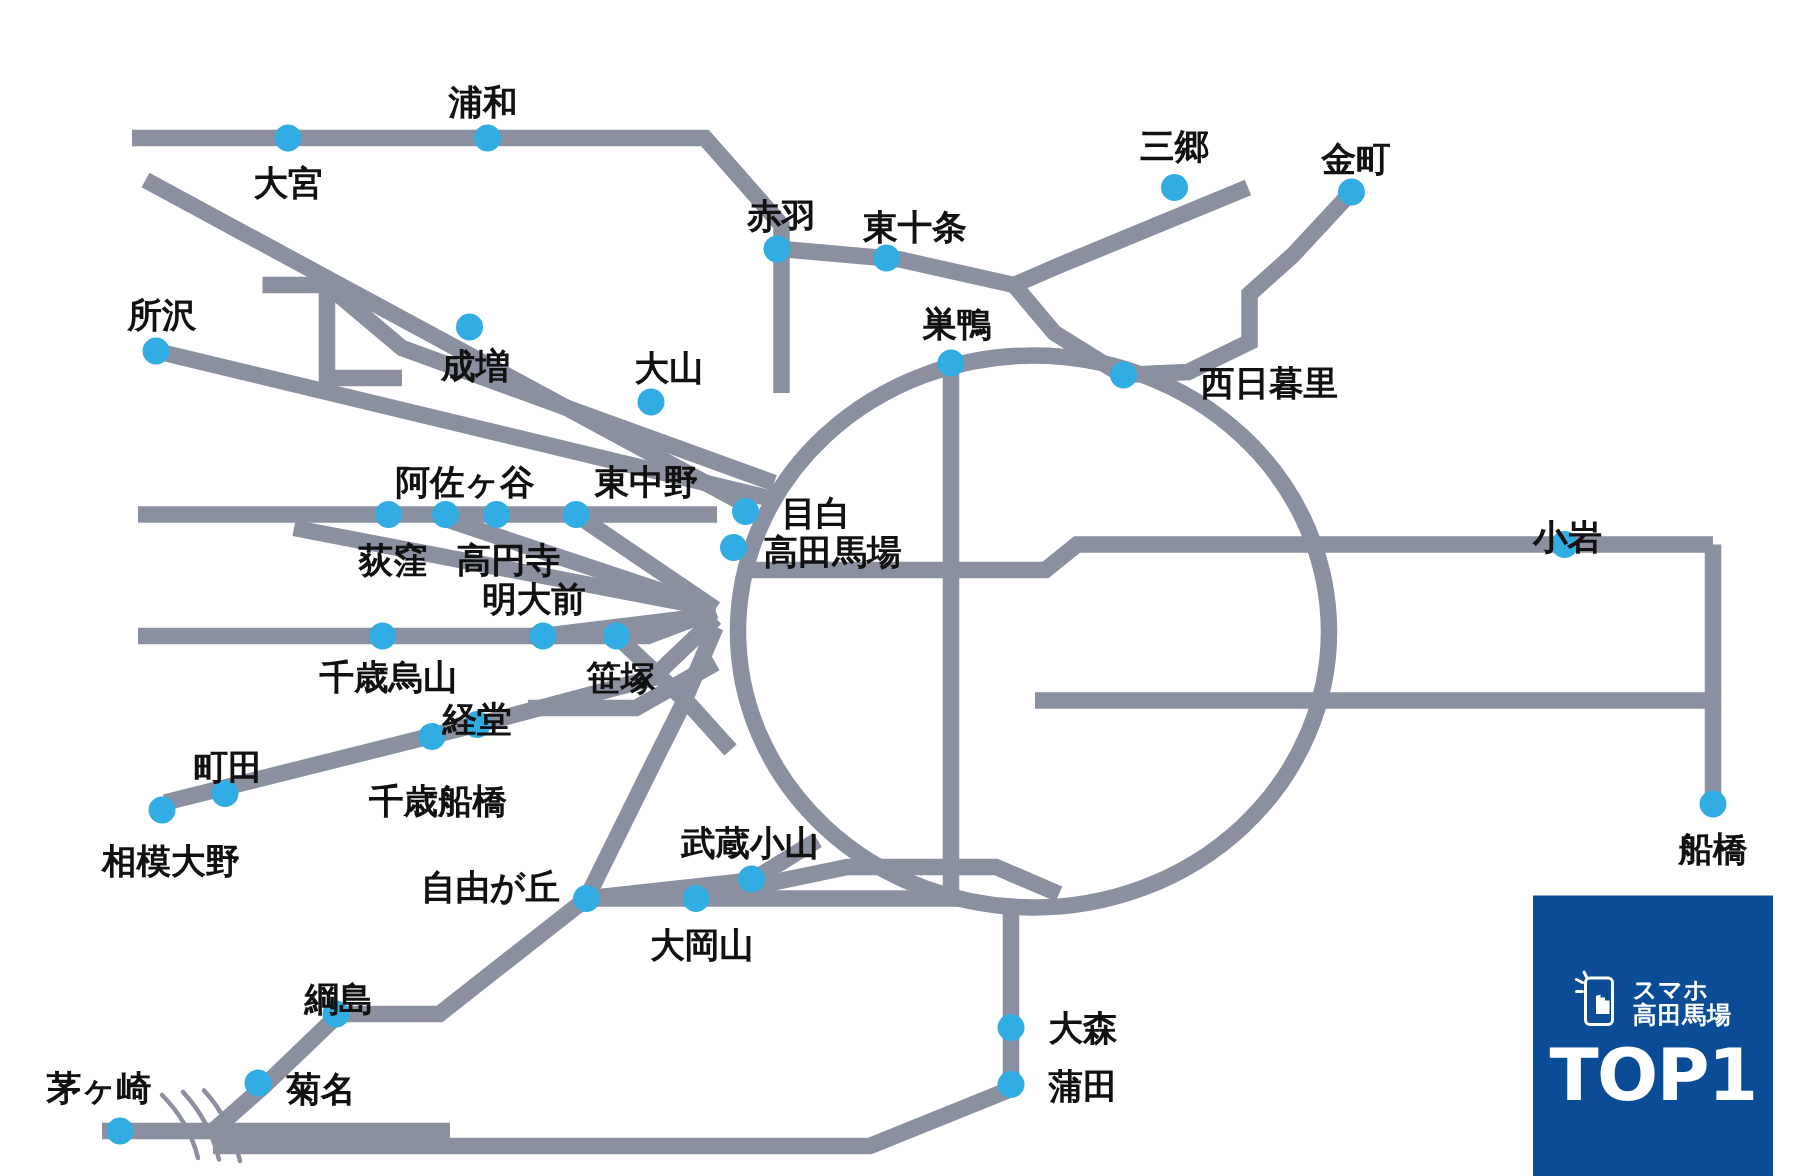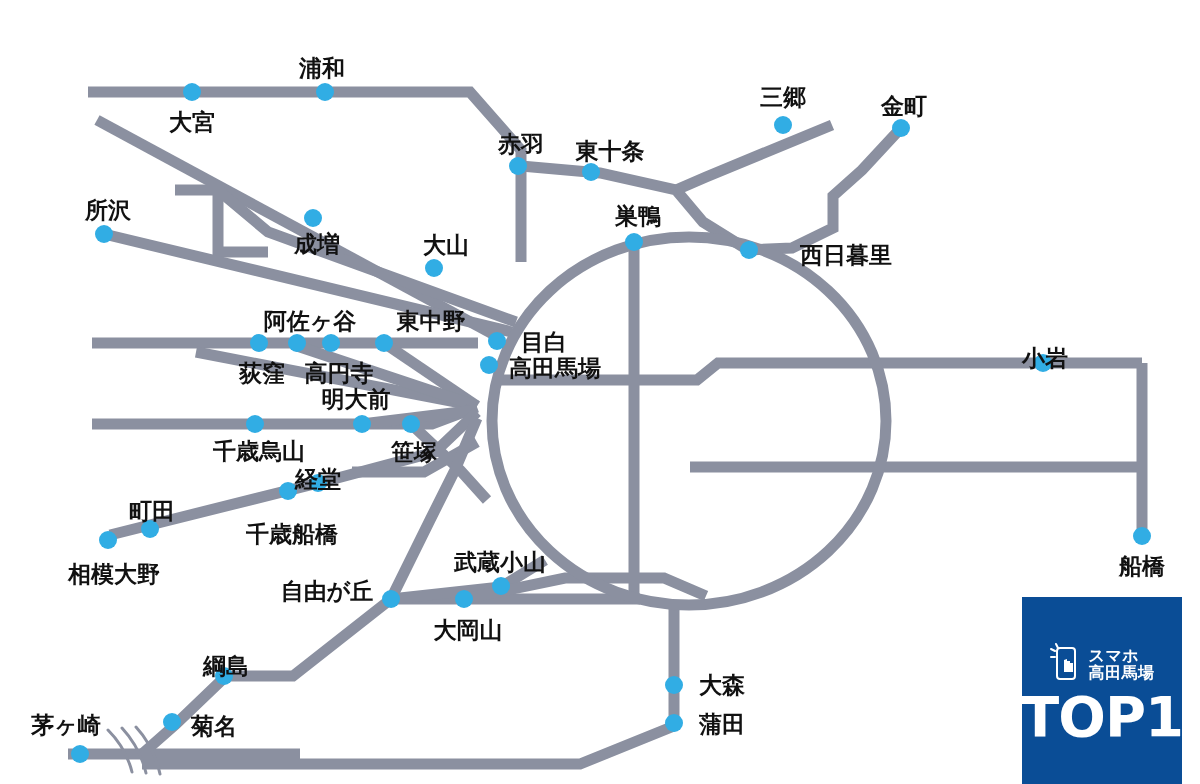--- a/index.html
+++ b/index.html
@@ -17,21 +17,21 @@
 
   
   #logo-badge{position:absolute;left:1022px;top:597px;width:160px;height:193px;
       background:#0a4d96;display:flex;flex-direction:column;
       align-items:center;justify-content:center;}
   #logo-inner{display:flex;align-items:center;gap:5px;margin-bottom:1px;}
   #logo-phone-icon{width:34px;height:44px;position:relative;flex:0 0 auto;}
   #logo-text-col{display:flex;flex-direction:column;line-height:1.08;}
   .logo-line{color:#ffffff;font-size:16px;font-weight:700;letter-spacing:.5px;
       font-family:"DejaVu Sans","Liberation Sans",sans-serif;white-space:nowrap;}
-  #logo-top1{color:#ffffff;font-size:56px;font-weight:700;letter-spacing:-1px;
+  #logo-top1{color:#ffffff;font-size:48px;font-weight:700;letter-spacing:-1px;
       font-family:"DejaVu Sans","Liberation Sans",sans-serif;line-height:1;margin-top:2px;}
 </style>
 </head>
 <body>
 
 <div id="map-root">
 
   <svg id="rail-svg" viewBox="0 0 1200 784">
 
     <g id="lines-layer">

